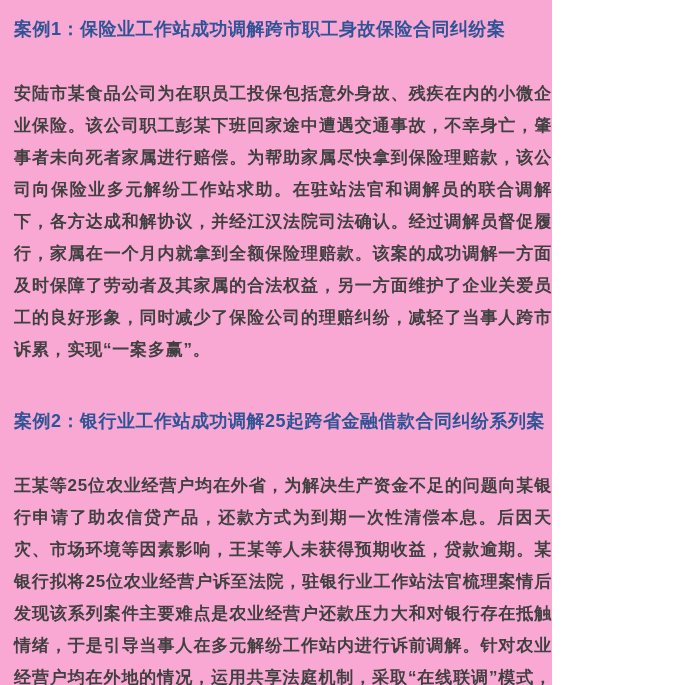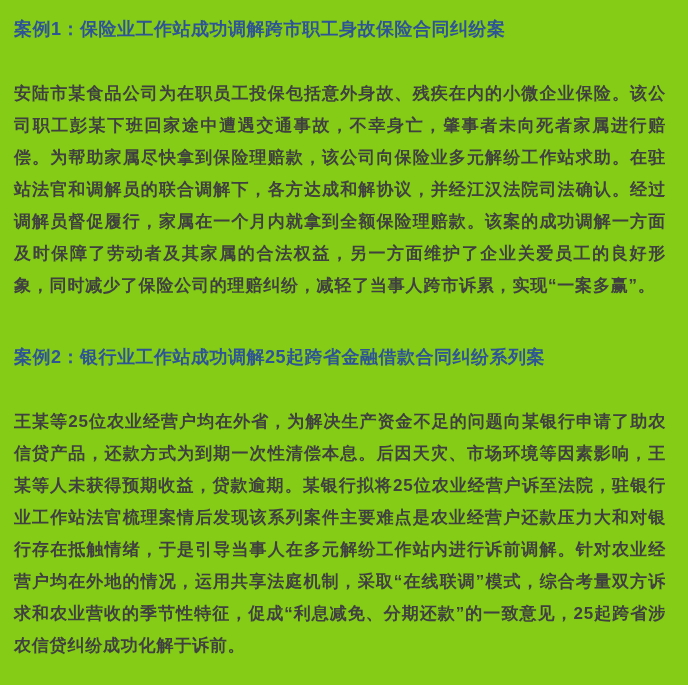--- a/index.html
+++ b/index.html
@@ -1,24 +1,24 @@
 <!DOCTYPE html>
 <html><head>
 <meta charset="utf-8">
 <style>
   * { margin: 0; padding: 0; box-sizing: border-box; }
   html, body {
     background: #ffffff;
     font-family: "Liberation Sans", sans-serif;
   }
   .document-page {
-    width: 688px;
+    width: 552px;
     height: 685px;
-    background: #84cc16;
-    padding: 18px 22px 0 14px;
+    background: #f9a8d4;
+    padding: 18px 0 0 14px;
     overflow: hidden;
   }
   .case-title {
     font-size: 18px;
     font-weight: bold;
     color: #2F5496;
     line-height: 22px;
     letter-spacing: 0.5px;
     margin: 0;
   }

